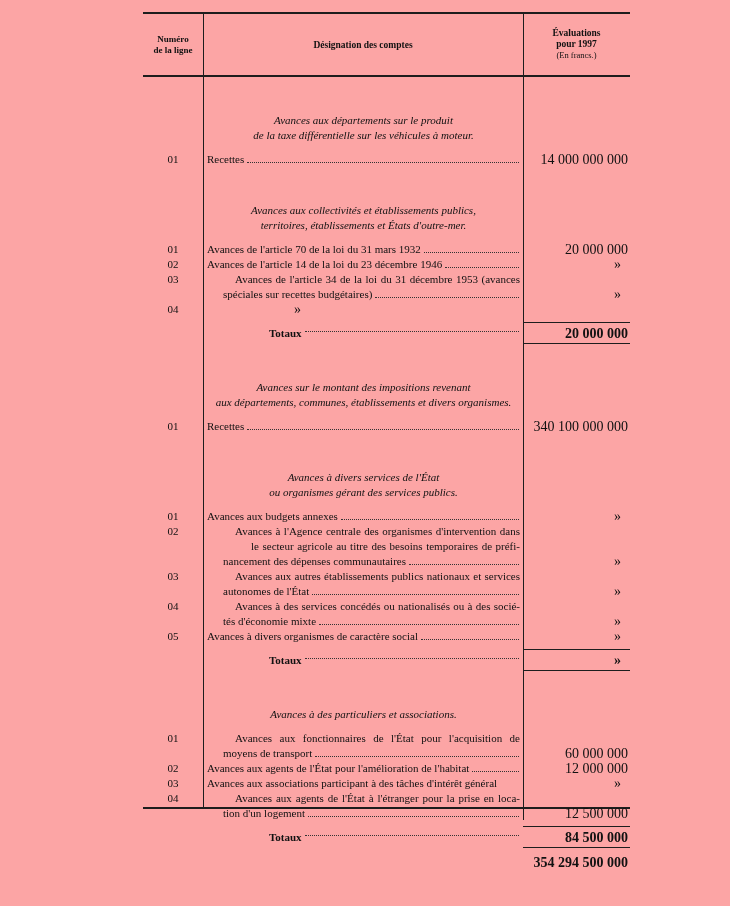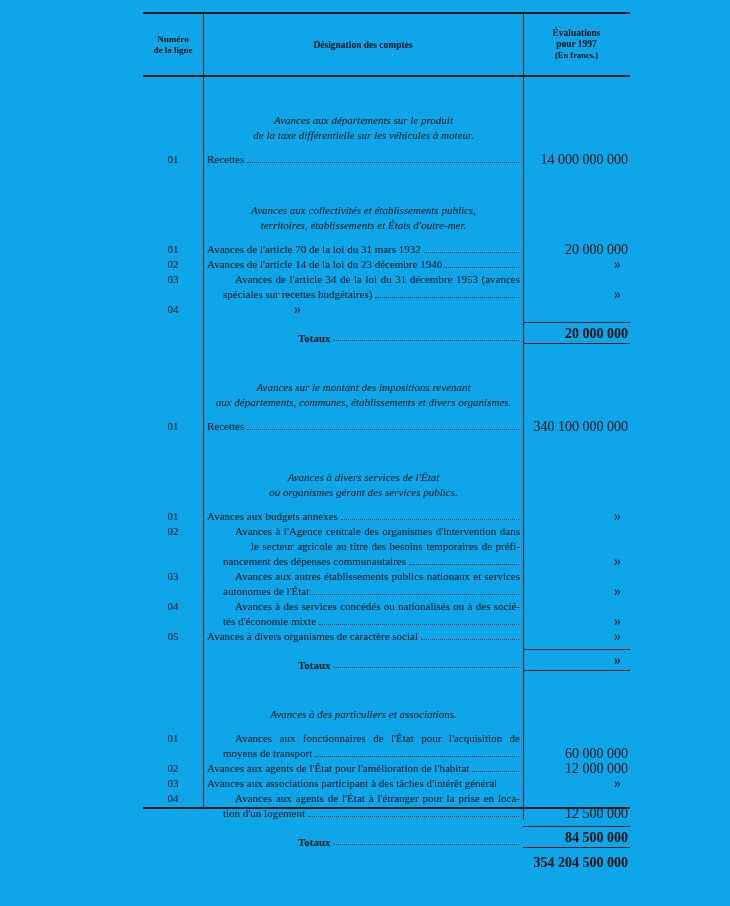--- a/index.html
+++ b/index.html
@@ -1,49 +1,49 @@
 <!DOCTYPE html>
 <html><head>
 <meta charset="utf-8">
 <style>
   html,body{margin:0;padding:0;}
   .page{
-    position:relative;width:730px;height:906px;background:#0ea5e9;
+    position:relative;width:730px;height:906px;background:#fca5a5;
     font-family:"Liberation Serif","DejaVu Serif",serif;color:#111;
     overflow:hidden;
   }
   .doc-table{
     position:absolute;left:143px;top:12px;width:487px;height:793px;
     border-top:2px solid #1d1d1d;border-bottom:2px solid #1d1d1d;
   }
   .vline{position:absolute;top:-2px;width:1px;background:#1d1d1d;}
   .vline.a{left:60px;height:795px;}
   .vline.b{left:380px;height:808px;}
   .thead{height:61px;border-bottom:2px solid #1d1d1d;display:flex;}
   .hcell{display:flex;flex-direction:column;justify-content:center;text-align:center;font-weight:bold;}
   .hc1{width:60px;font-size:9px;line-height:11px;}
   .hc2{width:320px;font-size:9.5px;}
   .hc3{width:107px;font-size:9.5px;line-height:11px;}
-  .hc3 .small{font-weight:bold;font-size:8.5px;}
+  .hc3 .small{font-weight:normal;font-size:8.5px;}
   .tbody{position:relative;}
   .col-num{width:60px;text-align:center;font-size:11px;line-height:15px;align-self:flex-start;}
   .col-desc{width:320px;padding:0 3px 0 4px;font-size:11px;box-sizing:border-box;overflow:hidden;}
   .col-val{width:107px;text-align:right;padding-right:2px;font-size:14px;line-height:15px;box-sizing:border-box;white-space:nowrap;}
   .col-val.ditto{padding-right:9px;}
   .row{display:flex;align-items:flex-end;}
   .desc-line{line-height:15px;white-space:nowrap;}
   .desc-line.cont{padding-left:16px;}
   .desc-line.jl{white-space:normal;text-align:justify;text-align-last:justify;margin-left:28px;}
   .desc-line.flexline{display:flex;align-items:baseline;white-space:nowrap;}
   .leader{flex:1;min-width:8px;border-bottom:1.5px dotted #333;margin:0 1px 3px 3px;}
   .heading-row{display:flex;margin:36px 0 9px;}
   .heading-desc{text-align:center;font-style:italic;}
   .heading-line{line-height:15px;white-space:nowrap;}
   .totaux-row{display:flex;height:22px;margin:5px 0 3px;}
-  .totaux-desc{display:flex;align-items:flex-end;padding-left:95px;font-weight:bold;}
+  .totaux-desc{display:flex;align-items:center;padding-left:66px;font-weight:bold;}
   .totaux-val{border-top:1.5px solid #1d1d1d;border-bottom:1.5px solid #1d1d1d;
     display:flex;align-items:center;justify-content:flex-end;font-weight:bold;}
   .grand-row{display:flex;height:22px;margin-top:2px;}
   .grand-desc{display:flex;align-items:center;justify-content:flex-end;font-weight:normal;font-size:15px;padding-right:8px;margin-top:42px;}
   .grand-val{display:flex;align-items:center;justify-content:flex-end;font-weight:bold;}
 </style>
 </head>
 <body>
 
 <div class="page">
@@ -269,17 +269,17 @@
           <div class="col-num"></div>
           <div class="col-desc totaux-desc">
             <span>Totaux</span>
             <span class="leader"></span>
           </div>
           <div class="col-val totaux-val">84 500 000</div>
         </div>
         <div class="grand-row">
           <div class="col-num"></div>
           <div class="col-desc grand-desc">Total pour les comptes d'avances du Trésor ...</div>
-          <div class="col-val grand-val">354 204 500 000</div>
+          <div class="col-val grand-val">354 294 500 000</div>
         </div>
       </div>
   </div>
 </div>
 
 </body></html>

